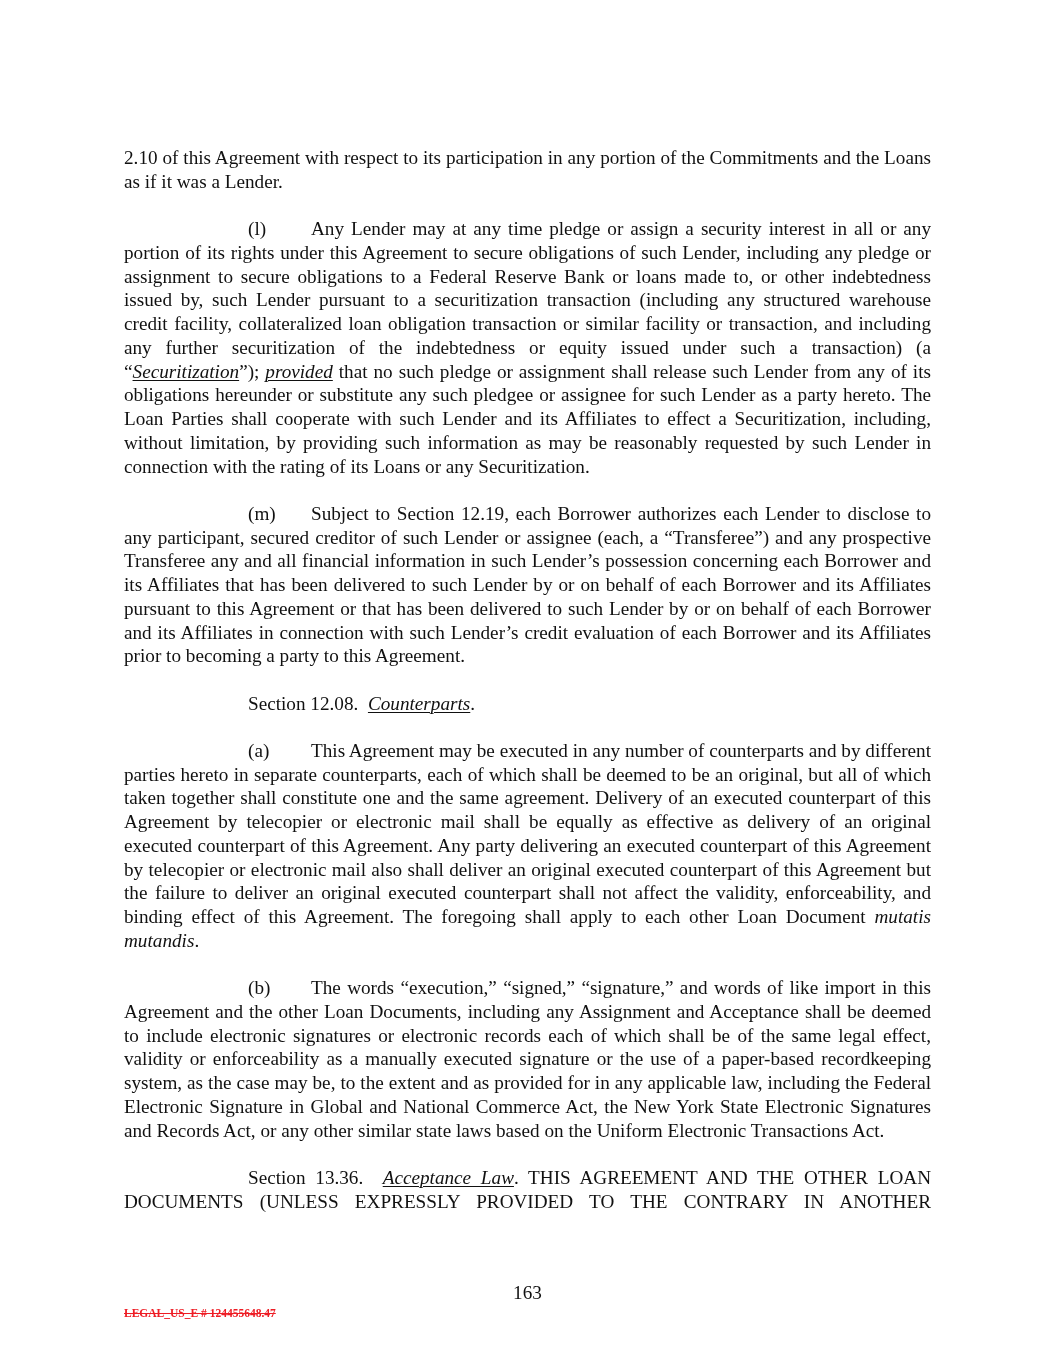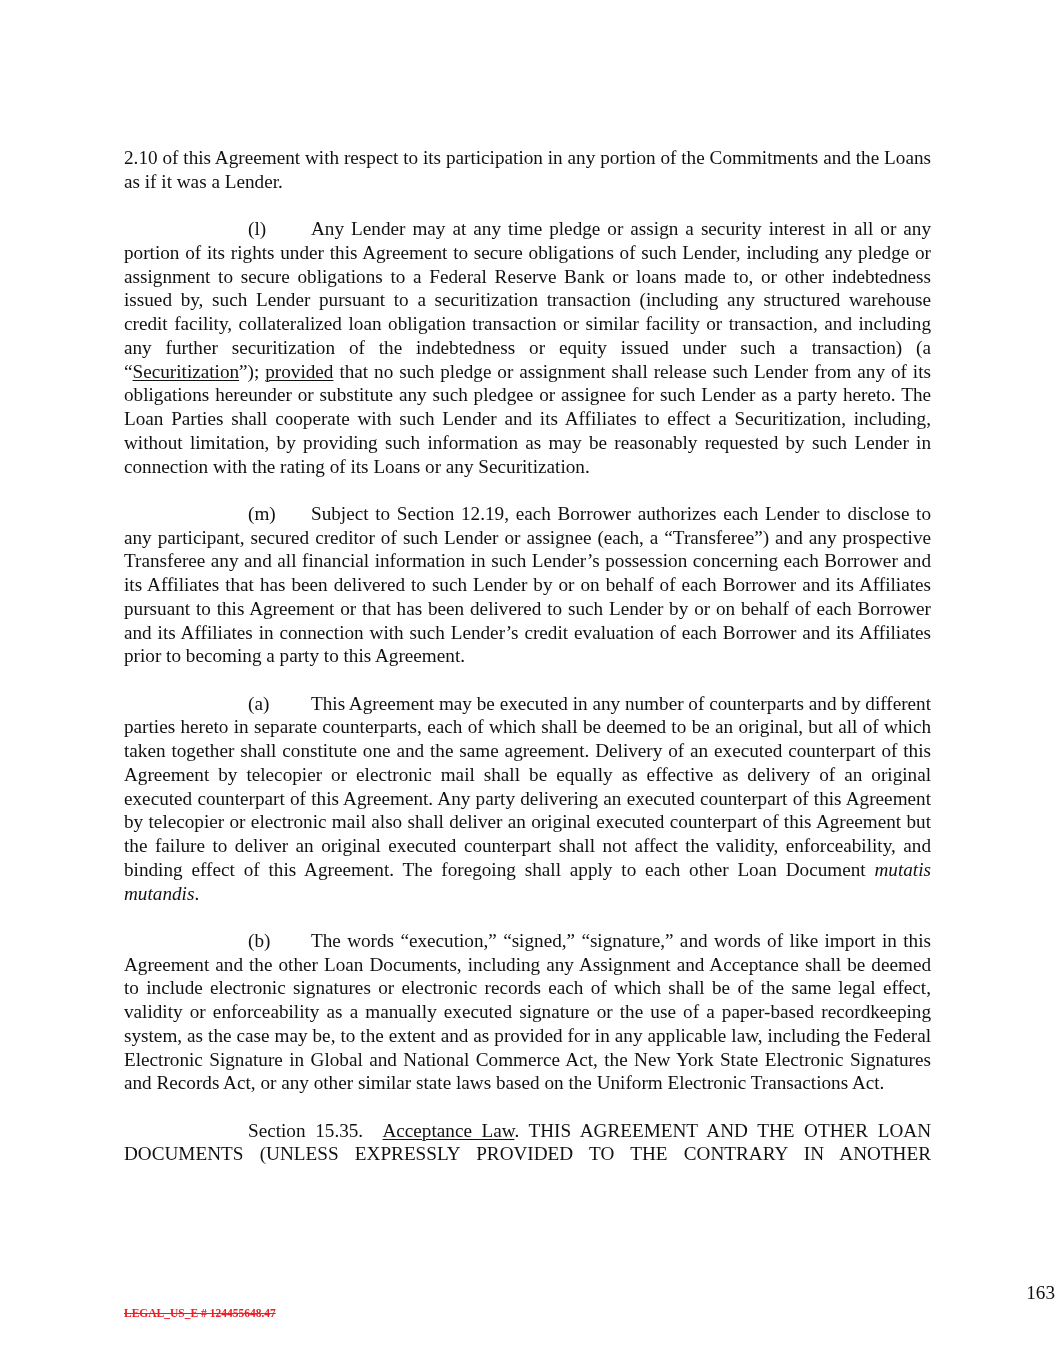--- a/index.html
+++ b/index.html
@@ -38,38 +38,39 @@
       width: 124px;
     }
     .marker {
       display: inline-block;
       width: 63px;
     }
     .u {
       text-decoration: underline;
       text-underline-offset: 2px;
       text-decoration-thickness: 1px;
+      font-style: italic;
     }
     .i {
       font-style: italic;
     }
     .heading {
       margin: 0 0 23.5px 0;
     }
     .last-para {
       margin: 0;
       text-align: justify;
       text-align-last: justify;
     }
     .page-number {
       position: absolute;
       top: 1282px;
       left: 0;
       width: 1055px;
-      text-align: right;
+      text-align: center;
       font-size: 19.2px;
       line-height: 22px;
       font-family: "Liberation Serif", serif;
       color: #111111;
     }
     .footer-code {
       position: absolute;
       left: 124px;
       top: 1306px;
       font-size: 11.5px;
@@ -86,23 +87,24 @@
 <div class="page">
 
   <p class="para first">
     <span>2.10 of this Agreement with respect to its participation in any portion of the Commitments and the Loans as if it was a Lender.</span>
   </p>
 
   <p class="para"><span class="indent"></span><span class="marker">(l)</span><span>Any Lender may at any time pledge or assign a security interest in all or any portion of its rights under this Agreement to secure obligations of such Lender, including any pledge or assignment to secure obligations to a Federal Reserve Bank or loans made to, or other indebtedness issued by, such Lender pursuant to a securitization transaction (including any structured warehouse credit facility, collateralized loan obligation transaction or similar facility or transaction, and including any further securitization of the indebtedness or equity issued under such a transaction)  (a “</span><span class="u">Securitization</span><span>”); </span><span class="u">provided</span><span> that no such pledge or assignment shall release such Lender from any of its obligations hereunder or substitute any such pledgee or assignee for such Lender as a party hereto.  The Loan Parties shall cooperate with such Lender and its Affiliates to effect a Securitization, including, without limitation, by providing such information as may be reasonably requested by such Lender in connection with the rating of its Loans or any Securitization.</span></p>
 
   <p class="para"><span class="indent"></span><span class="marker">(m)</span><span>Subject to Section 12.19, each Borrower authorizes each Lender to disclose to any participant, secured creditor of such Lender or assignee (each, a “Transferee”) and any prospective Transferee any and all financial information in such Lender’s possession concerning each Borrower and its Affiliates that has been delivered to such Lender by or on behalf of each Borrower and its Affiliates pursuant to this Agreement or that has been delivered to such Lender by or on behalf of each Borrower and its Affiliates in connection with such Lender’s credit evaluation of each Borrower and its Affiliates prior to becoming a party to this Agreement.</span></p>
 
+  <p class="heading"><span class="indent"></span><span>Section 12.08.</span>&nbsp;&nbsp;<span class="u">Counterparts</span><span>.</span></p>
 
   <p class="para"><span class="indent"></span><span class="marker">(a)</span><span>This Agreement may be executed in any number of counterparts and by different parties hereto in separate counterparts, each of which shall be deemed to be an original, but all of which taken together shall constitute one and the same agreement.  Delivery of an executed counterpart of this Agreement by telecopier or electronic mail shall be equally as effective as delivery of an original executed counterpart of this Agreement.  Any party delivering an executed counterpart of this Agreement by telecopier or electronic mail also shall deliver an original executed counterpart of this Agreement but the failure to deliver an original executed counterpart shall not affect the validity, enforceability, and binding effect of this Agreement.  The foregoing shall apply to each other Loan Document </span><span class="i">mutatis mutandis</span><span>.</span></p>
 
   <p class="para"><span class="indent"></span><span class="marker">(b)</span><span>The words “execution,” “signed,” “signature,” and words of like import in this Agreement and the other Loan Documents, including any Assignment and Acceptance shall be deemed to include electronic signatures or electronic records each of which shall be of the same legal effect, validity or enforceability as a manually executed signature or the use of a paper-based recordkeeping system, as the case may be, to the extent and as provided for in any applicable law, including the Federal Electronic Signature in Global and National Commerce Act, the New York State Electronic Signatures and Records Act, or any other similar state laws based on the Uniform Electronic Transactions Act.</span></p>
 
-  <p class="last-para"><span class="indent"></span><span>Section 15.35.</span>&nbsp;&nbsp;<span class="u">Acceptance Law</span><span>.</span><span>  THIS AGREEMENT AND THE OTHER LOAN DOCUMENTS (UNLESS EXPRESSLY PROVIDED TO THE CONTRARY IN ANOTHER</span></p>
+  <p class="last-para"><span class="indent"></span><span>Section 13.36.</span>&nbsp;&nbsp;<span class="u">Acceptance Law</span><span>.</span><span>  THIS AGREEMENT AND THE OTHER LOAN DOCUMENTS (UNLESS EXPRESSLY PROVIDED TO THE CONTRARY IN ANOTHER</span></p>
 
 </div>
 
 <div class="page-number">163</div>
 <div class="footer-code" style="color: rgb(238, 28, 36);">LEGAL_US_E # 124455648.47</div>
 
 </body></html>

